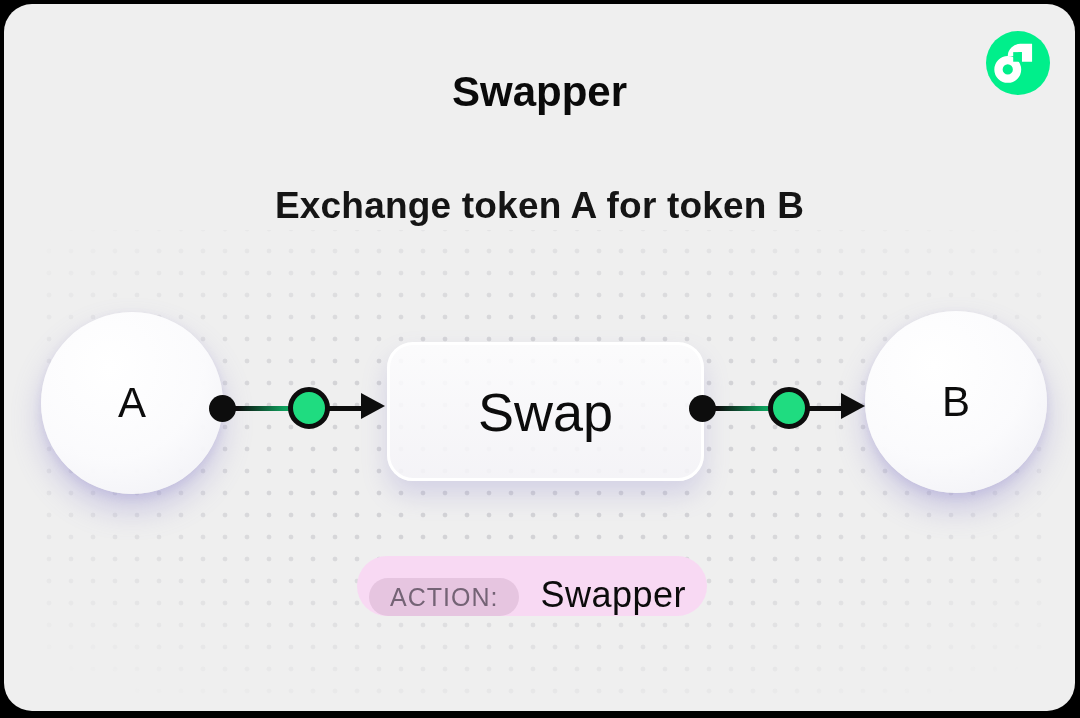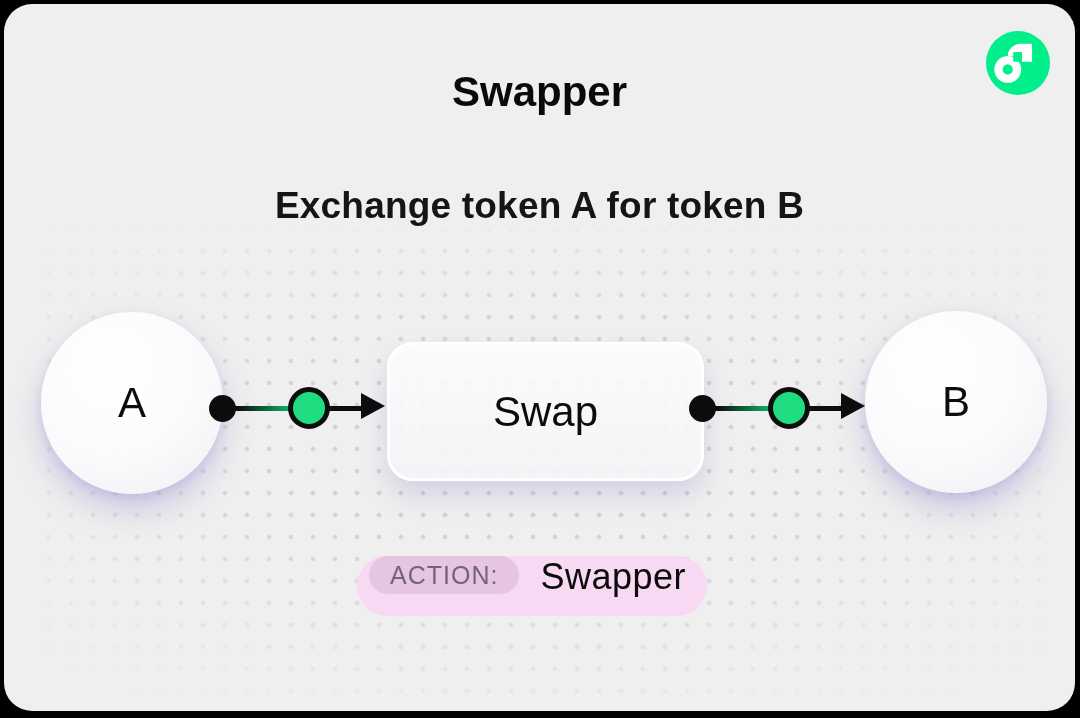--- a/index.html
+++ b/index.html
@@ -41,21 +41,21 @@
     box-shadow:0 16px 30px rgba(120,108,195,.30),0 4px 10px rgba(120,108,195,.14);
     font-size:42px;
   }
   .nodeA{left:37px;top:308px;}
   .nodeB{left:861px;top:307px;}
   .swapNode{
     left:383px;top:338px;width:311px;height:133px;
     border:3px solid #ffffff;border-radius:26px;
     background:linear-gradient(180deg,rgba(253,253,254,.88) 0%,rgba(245,244,248,.88) 100%);
     box-shadow:0 14px 26px rgba(120,108,195,.22);
-    font-size:42px;
+    font-size:54px;
     justify-content:center;
   }
   
   .connector{position:absolute;top:383px;width:178px;height:42px;}
   .c1{left:205px;}
   .c2{left:685px;}
   .cline{position:absolute;top:18.5px;height:5px;border-radius:2px;}
   .clineGrad{left:13px;width:88px;background:linear-gradient(90deg,#0d0d0d 18%,#0f9e5c 70%,#16c771 100%);}
   .clineSolid{left:99px;width:60px;background:#0d0d0d;}
   .cdot{position:absolute;left:0;top:7.5px;width:27px;height:27px;border-radius:50%;background:#0d0d0d;}
@@ -64,21 +64,21 @@
     background:#1fdc80;border:5px solid #0d0d0d;
   }
   .carrow{
     position:absolute;left:152px;top:5.5px;width:0;height:0;
     border-top:13px solid transparent;border-bottom:13px solid transparent;
     border-left:24px solid #0d0d0d;
   }
   .badge{
     position:absolute;left:353px;top:552px;width:350px;height:60px;
     background:#f8d9f3;border-radius:30px;
-    display:flex;align-items:flex-start;
+    display:flex;align-items:flex-end;
   }
   .badgePill{
     margin-left:12px;height:38px;line-height:38px;padding:0 21px;
     background:#e6c5e0;border-radius:19px;
     font-size:25px;letter-spacing:1px;color:#746375;
   }
   .badgeValue{margin-left:21px;font-size:36px;color:#0c0c0c;letter-spacing:.5px;}
 </style>
 </head>
 <body>

